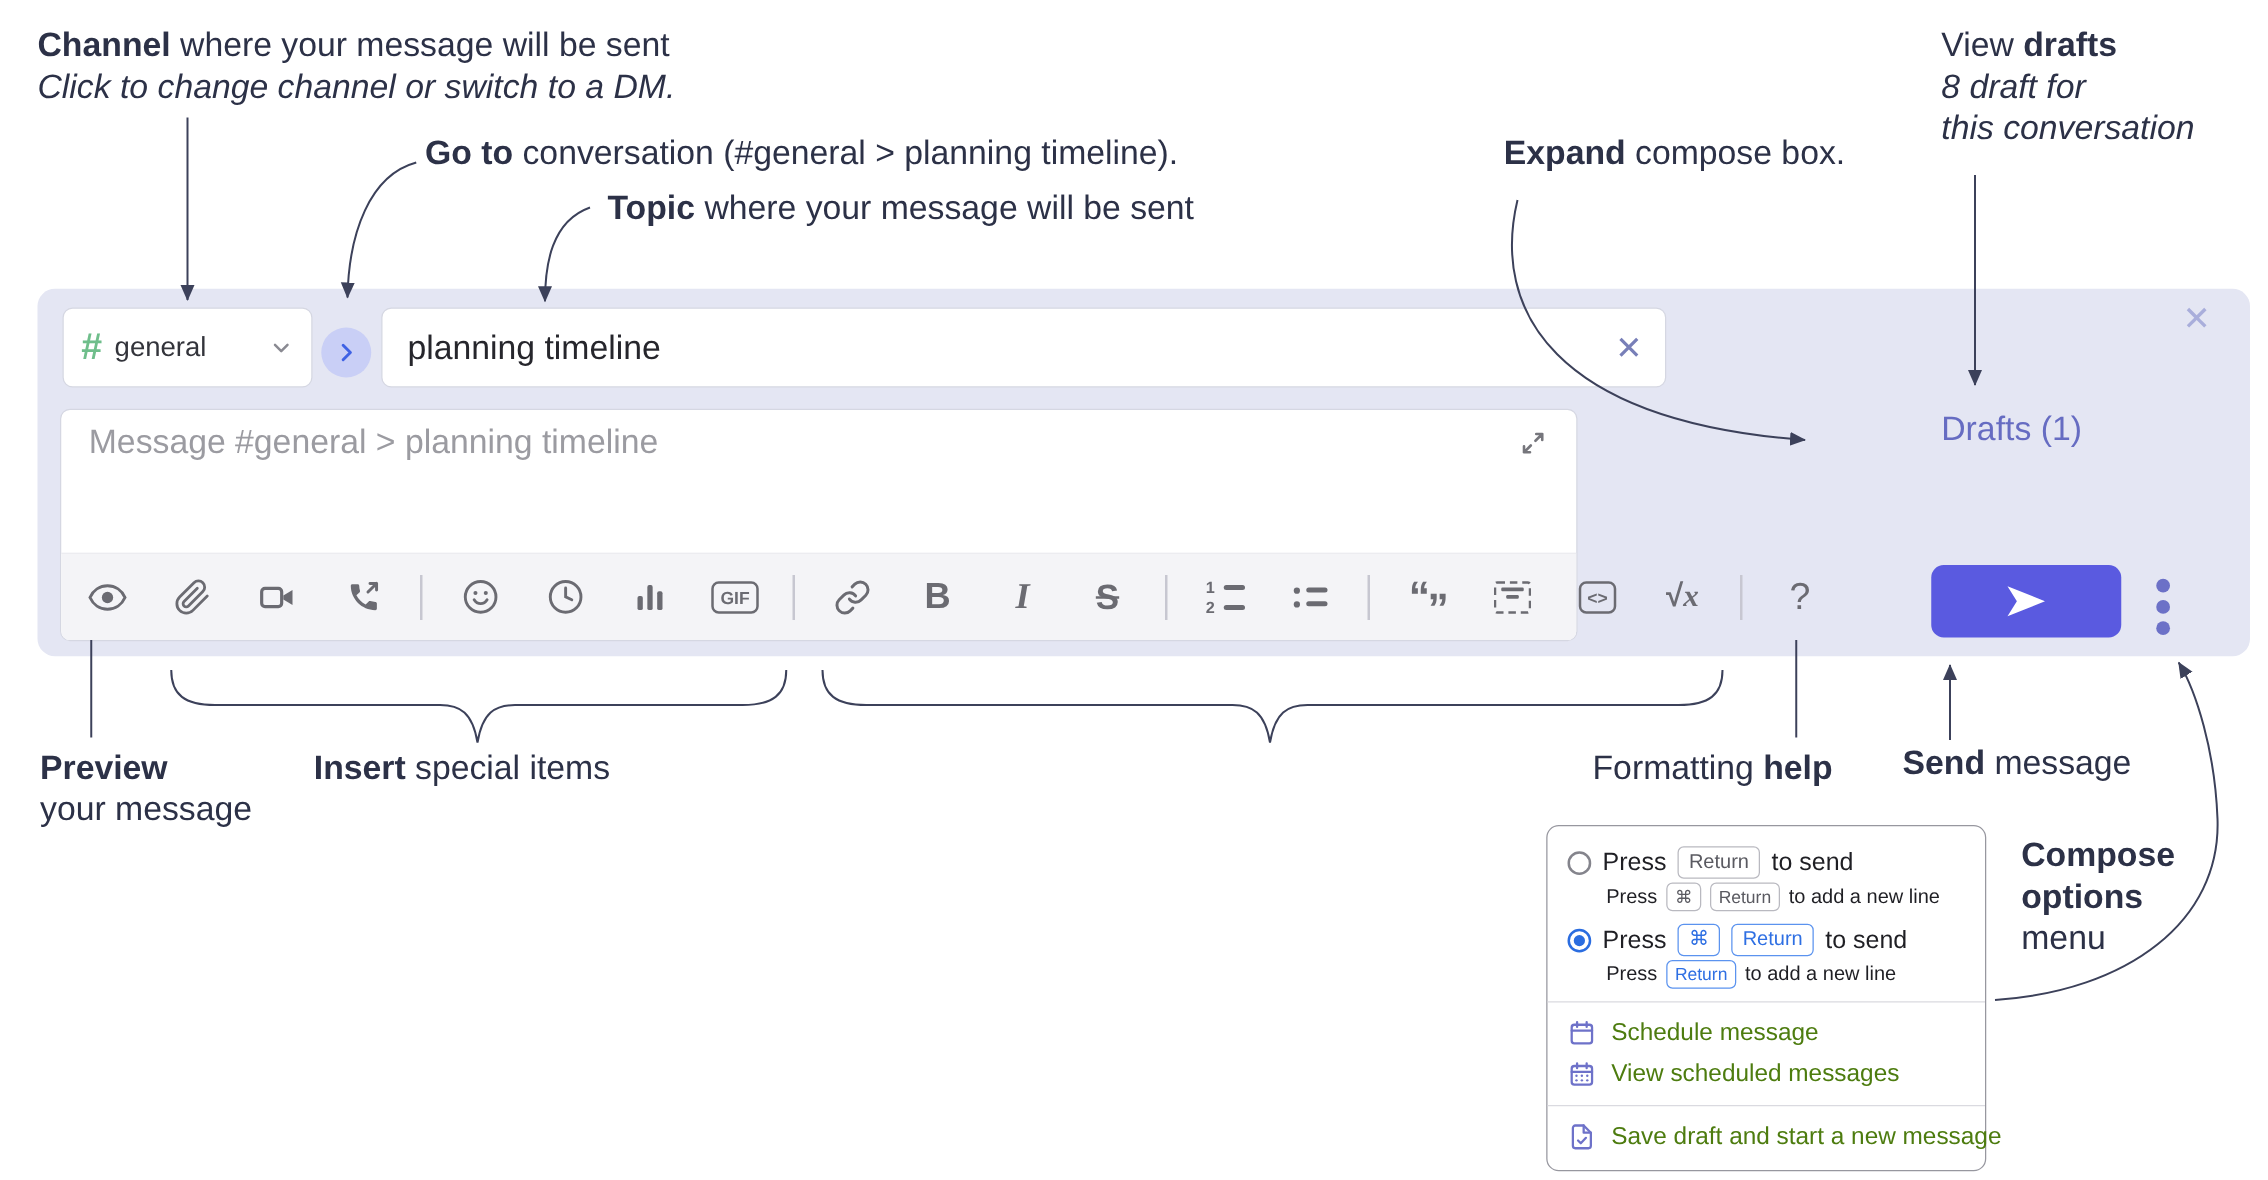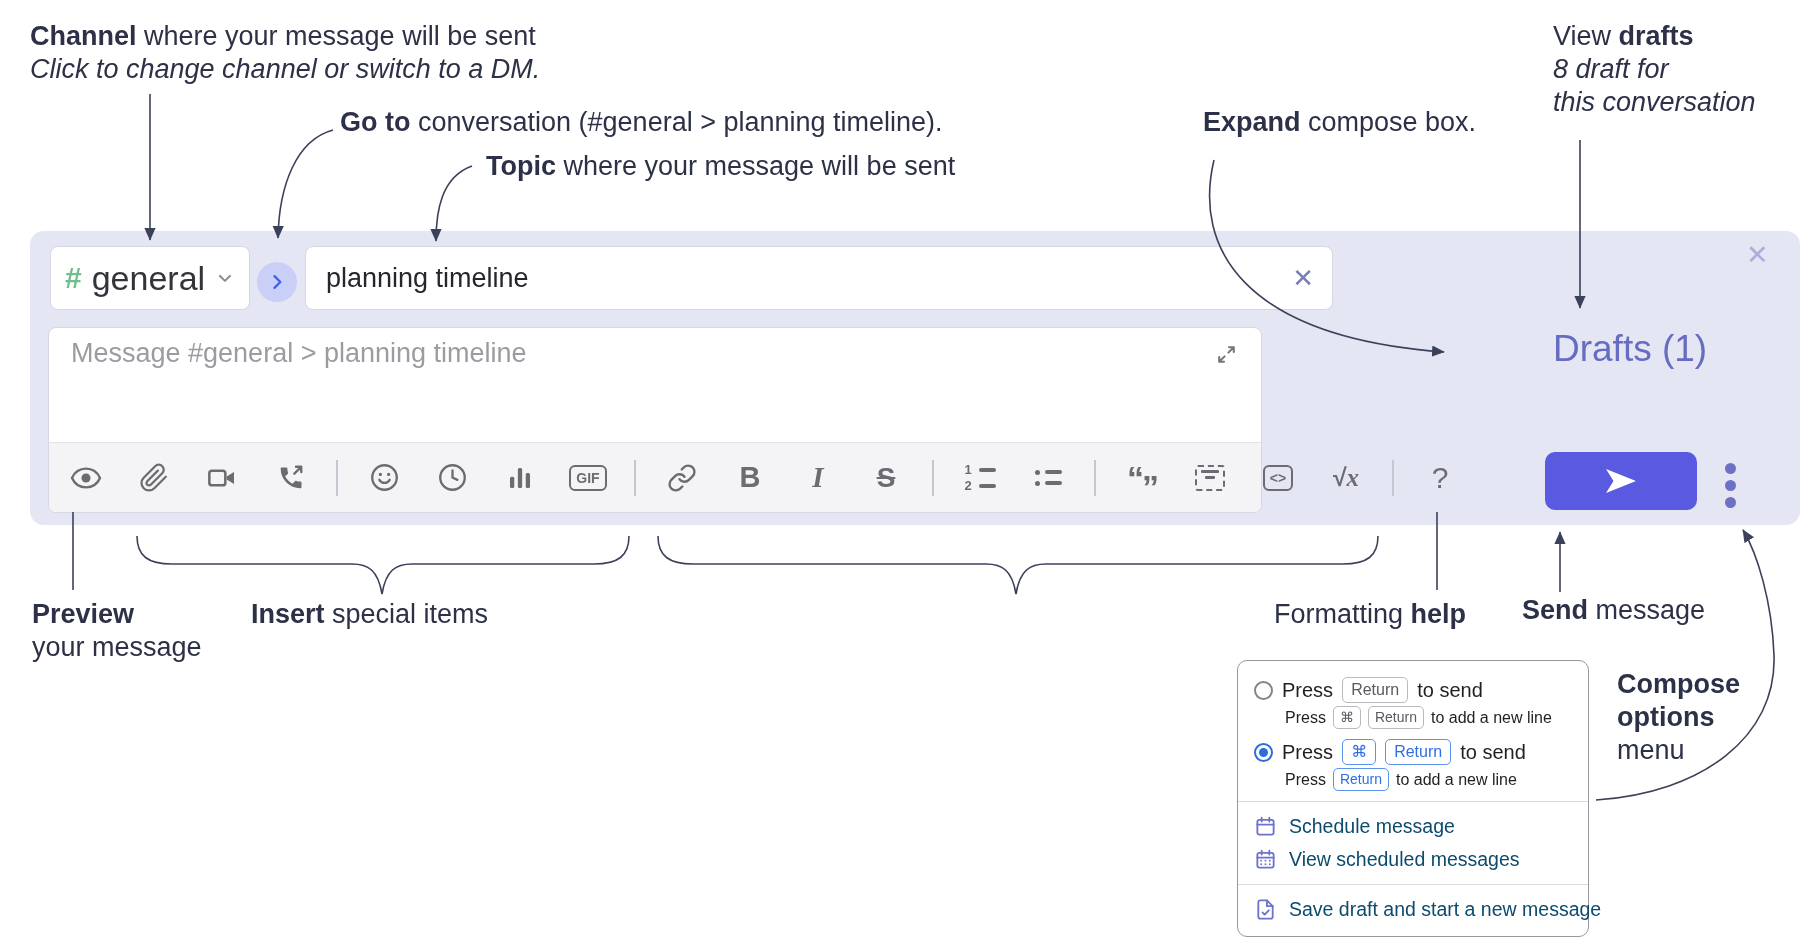--- a/index.html
+++ b/index.html
@@ -12,21 +12,21 @@
   .ann .it{font-style:italic;}
 
   
   .compose{position:absolute;left:30px;top:231px;width:1770px;height:294px;
     background:#e4e6f3;border-radius:14px;}
   .whitebox{position:absolute;background:#fff;border:1px solid #d5d7e2;border-radius:8px;box-sizing:border-box;}
 
   .channel-box{left:20px;top:15px;width:200px;height:64px;display:flex;align-items:center;
     padding:0 14px;gap:10px;cursor:pointer;}
   .hash{color:#6fbe8b;font-weight:700;font-size:30px;}
-  .channel-name{font-size:34px;color:#33343b;flex:1;}
+  .channel-name{font-size:22px;color:#33343b;flex:1;}
   .goto-btn{position:absolute;left:227px;top:31px;width:40px;height:40px;border-radius:50%;
     background:#c9cff6;display:flex;align-items:center;justify-content:center;cursor:pointer;}
   .topic-box{left:275px;top:15px;width:1028px;height:64px;display:flex;align-items:center;padding:0 18px;}
   .topic-input{flex:1;border:none;outline:none;font-family:"Liberation Sans",sans-serif;
     font-size:27px;color:#26262c;background:transparent;}
   .xglyph{font-size:26px;color:#787fb8;cursor:pointer;line-height:1;}
   .close-compose{position:absolute;left:1716px;top:8px;font-size:27px;color:#a9aedb;cursor:pointer;}
 
   .message-box{left:18px;top:96px;width:1214px;height:186px;}
   .message-input{position:absolute;left:20px;top:8px;width:1410px;height:100px;border:none;outline:none;
@@ -53,41 +53,41 @@
   .listicon{display:flex;flex-direction:column;gap:6px;}
   .listicon .row{display:flex;align-items:center;gap:5px;}
   .listicon .num{font-size:13px;font-weight:700;line-height:10px;width:9px;}
   .listicon .dot{width:5px;height:5px;border-radius:50%;background:#6b6b72;}
   .listicon .bar{width:17px;height:4px;border-radius:2px;background:#6b6b72;}
   .spoilerbox{width:30px;height:26px;border:2px dashed #6b6b72;border-radius:3px;box-sizing:border-box;
     display:flex;flex-direction:column;gap:3px;padding:3px 4px;}
   .spoilerbox span{height:3px;background:#6b6b72;border-radius:1px;}
   .spoilerbox .l1{width:100%;}  .spoilerbox .l2{width:60%;margin:0 auto;}
 
-  .drafts-link{position:absolute;left:1523px;top:97px;font-size:37px;color:#666cc2;cursor:pointer;}
+  .drafts-link{position:absolute;left:1523px;top:97px;font-size:27px;color:#666cc2;cursor:pointer;}
   .send-btn{position:absolute;left:1515px;top:221px;width:152px;height:58px;background:#5a5ae0;
     border:none;border-radius:10px;display:flex;align-items:center;justify-content:center;cursor:pointer;}
   .dots-btn{position:absolute;left:1695px;top:232px;display:flex;flex-direction:column;gap:6px;cursor:pointer;}
   .dots-btn span{width:11px;height:11px;border-radius:50%;background:#6c71c7;}
 
   
   .menu{position:absolute;left:1237px;top:660px;width:352px;background:#fff;border:1.5px solid #97979f;
     border-radius:10px;box-sizing:border-box;padding:12px 0 10px;font-size:20px;color:#1f1f24;z-index:4;}
   .mrow{display:flex;align-items:center;gap:9px;padding:0 16px;margin:4px 0 3px;white-space:nowrap;cursor:pointer;}
   .msub{display:flex;align-items:center;gap:7px;margin:0 0 10px 47px;font-size:16px;white-space:nowrap;}
   .radio{width:19px;height:19px;border:2px solid #84848c;border-radius:50%;box-sizing:border-box;flex:0 0 auto;}
   .radio.sel{border-color:#2b6de0;position:relative;}
   .radio.sel::after{content:"";position:absolute;inset:3px;background:#2b6de0;border-radius:50%;}
   .kbd{display:inline-block;border:1.3px solid #b9b9c0;border-radius:5px;padding:0 8px;
     font-size:16px;line-height:24px;color:#5a5a61;background:#fff;}
   .kbd.sm{font-size:14px;line-height:21px;padding:0 6px;}
   .kbd.blue{border-color:#5b93ef;color:#2e6fe3;}
   .menu hr{border:none;border-top:1px solid #dadae0;margin:8px 0;}
   .mitem{display:flex;align-items:center;gap:12px;padding:5px 16px;font-size:19.5px;
-    white-space:nowrap;cursor:pointer;color:#0c4a6e;}
+    white-space:nowrap;cursor:pointer;color:#4d7c0f;}
   .mitem .micon{color:#6e72c9;display:flex;}
 
   .overlay{position:absolute;left:0;top:0;z-index:5;pointer-events:none;}
 </style>
 </head>
 <body>
 
 <div class="canvas">
 
   <div class="ann" style="left:30px;top:20px;">

